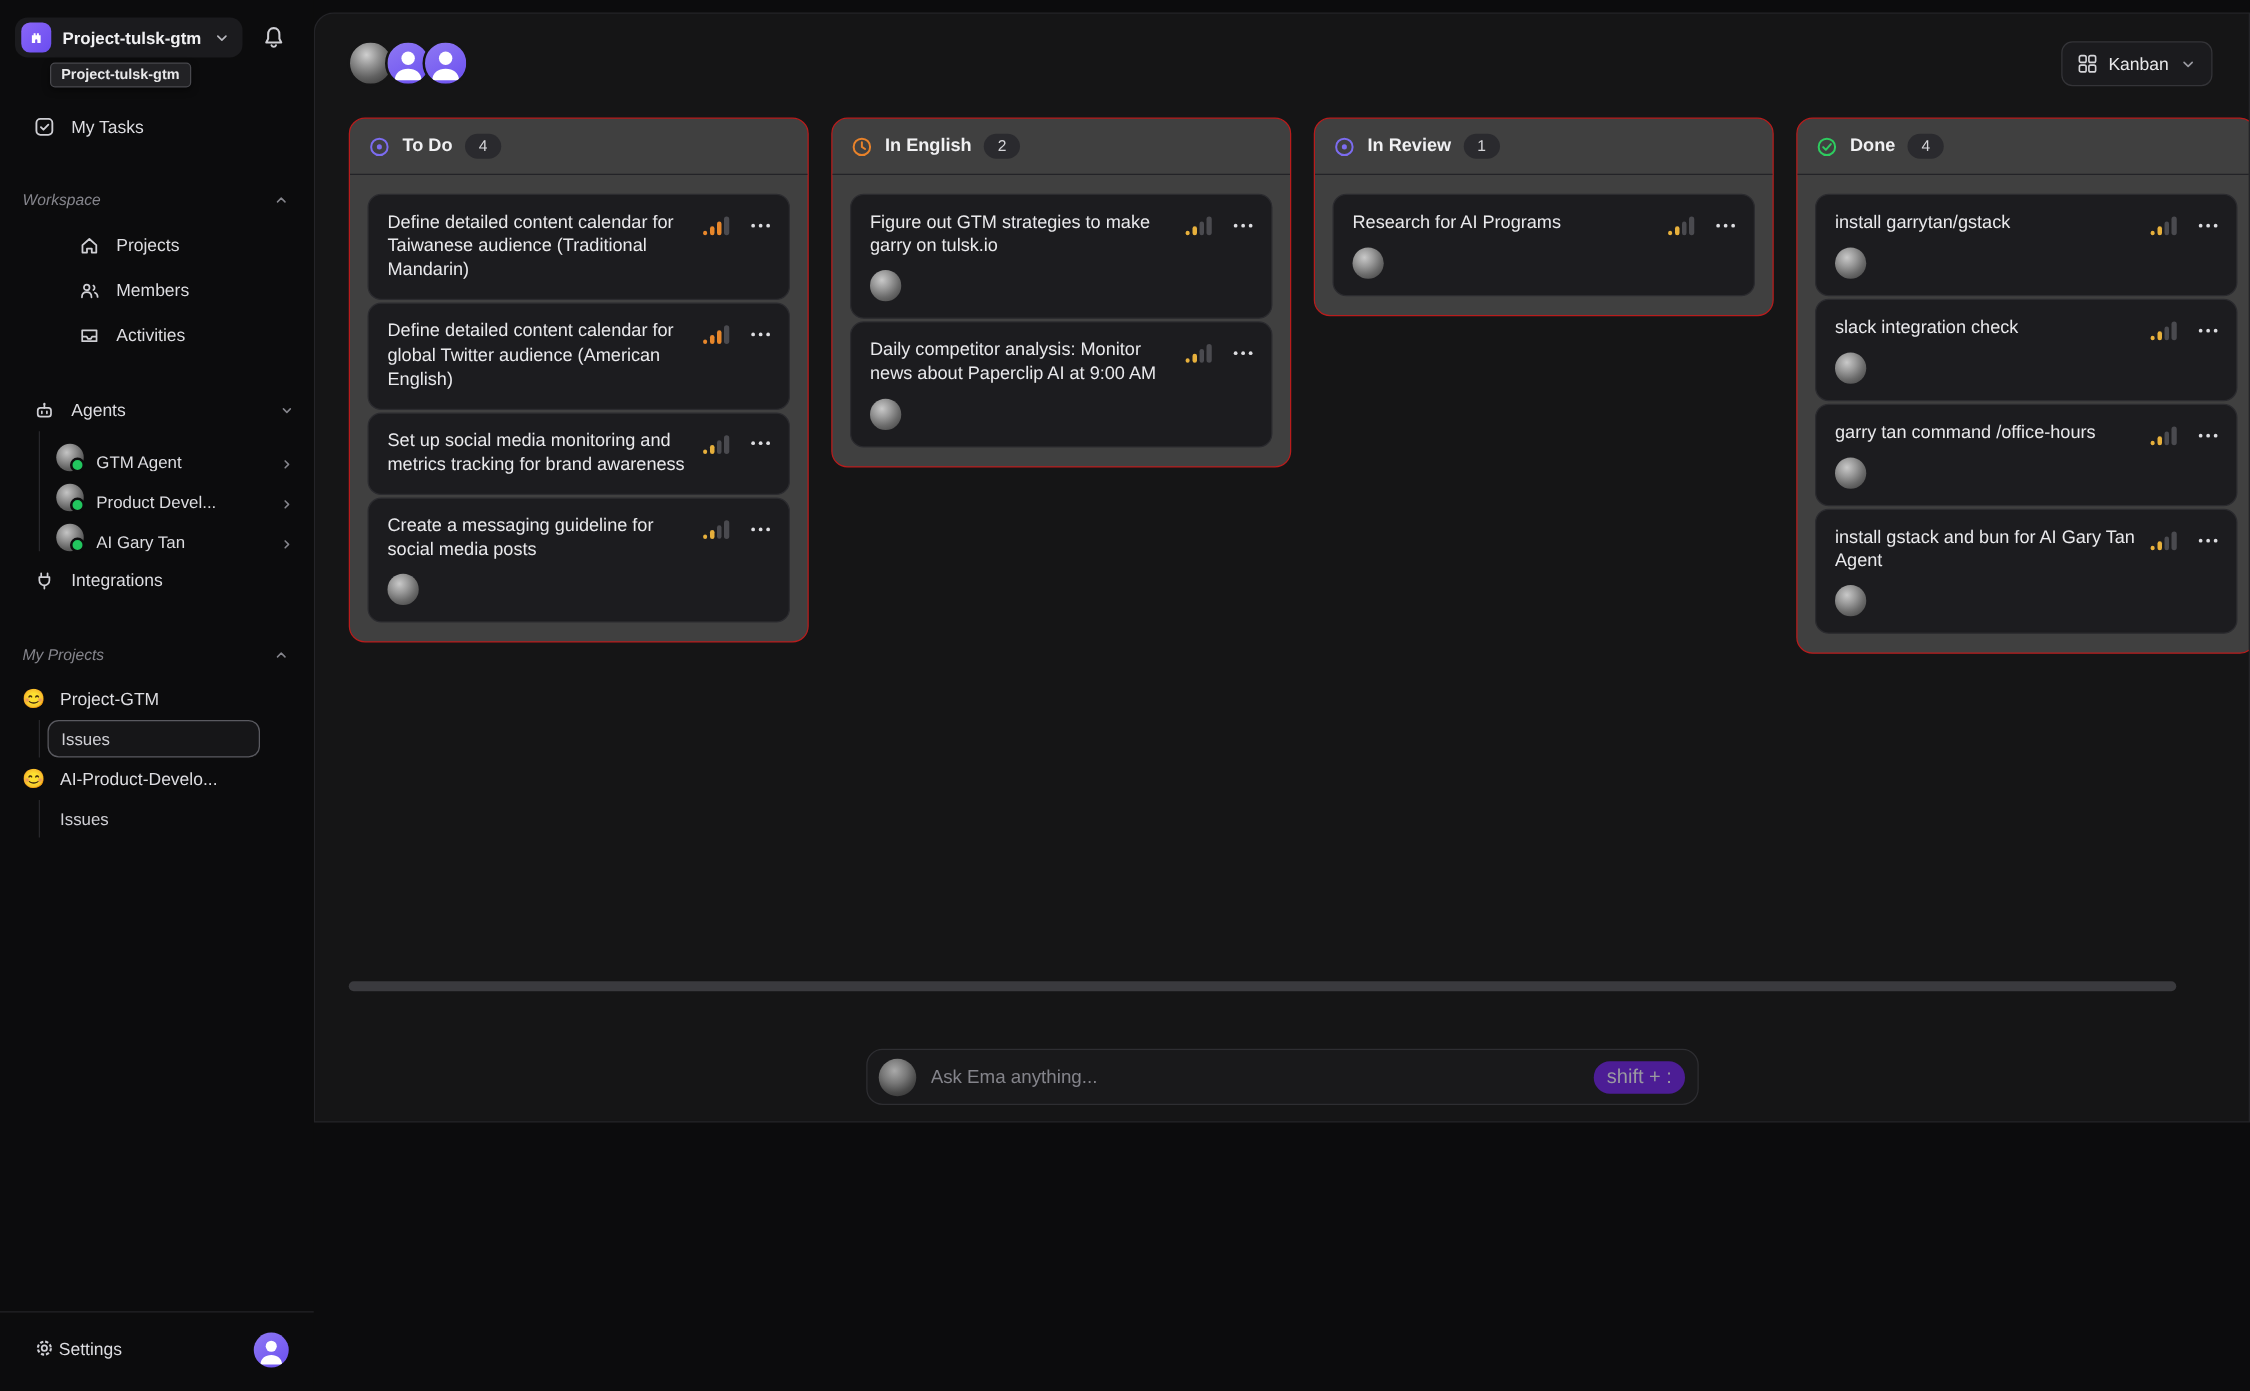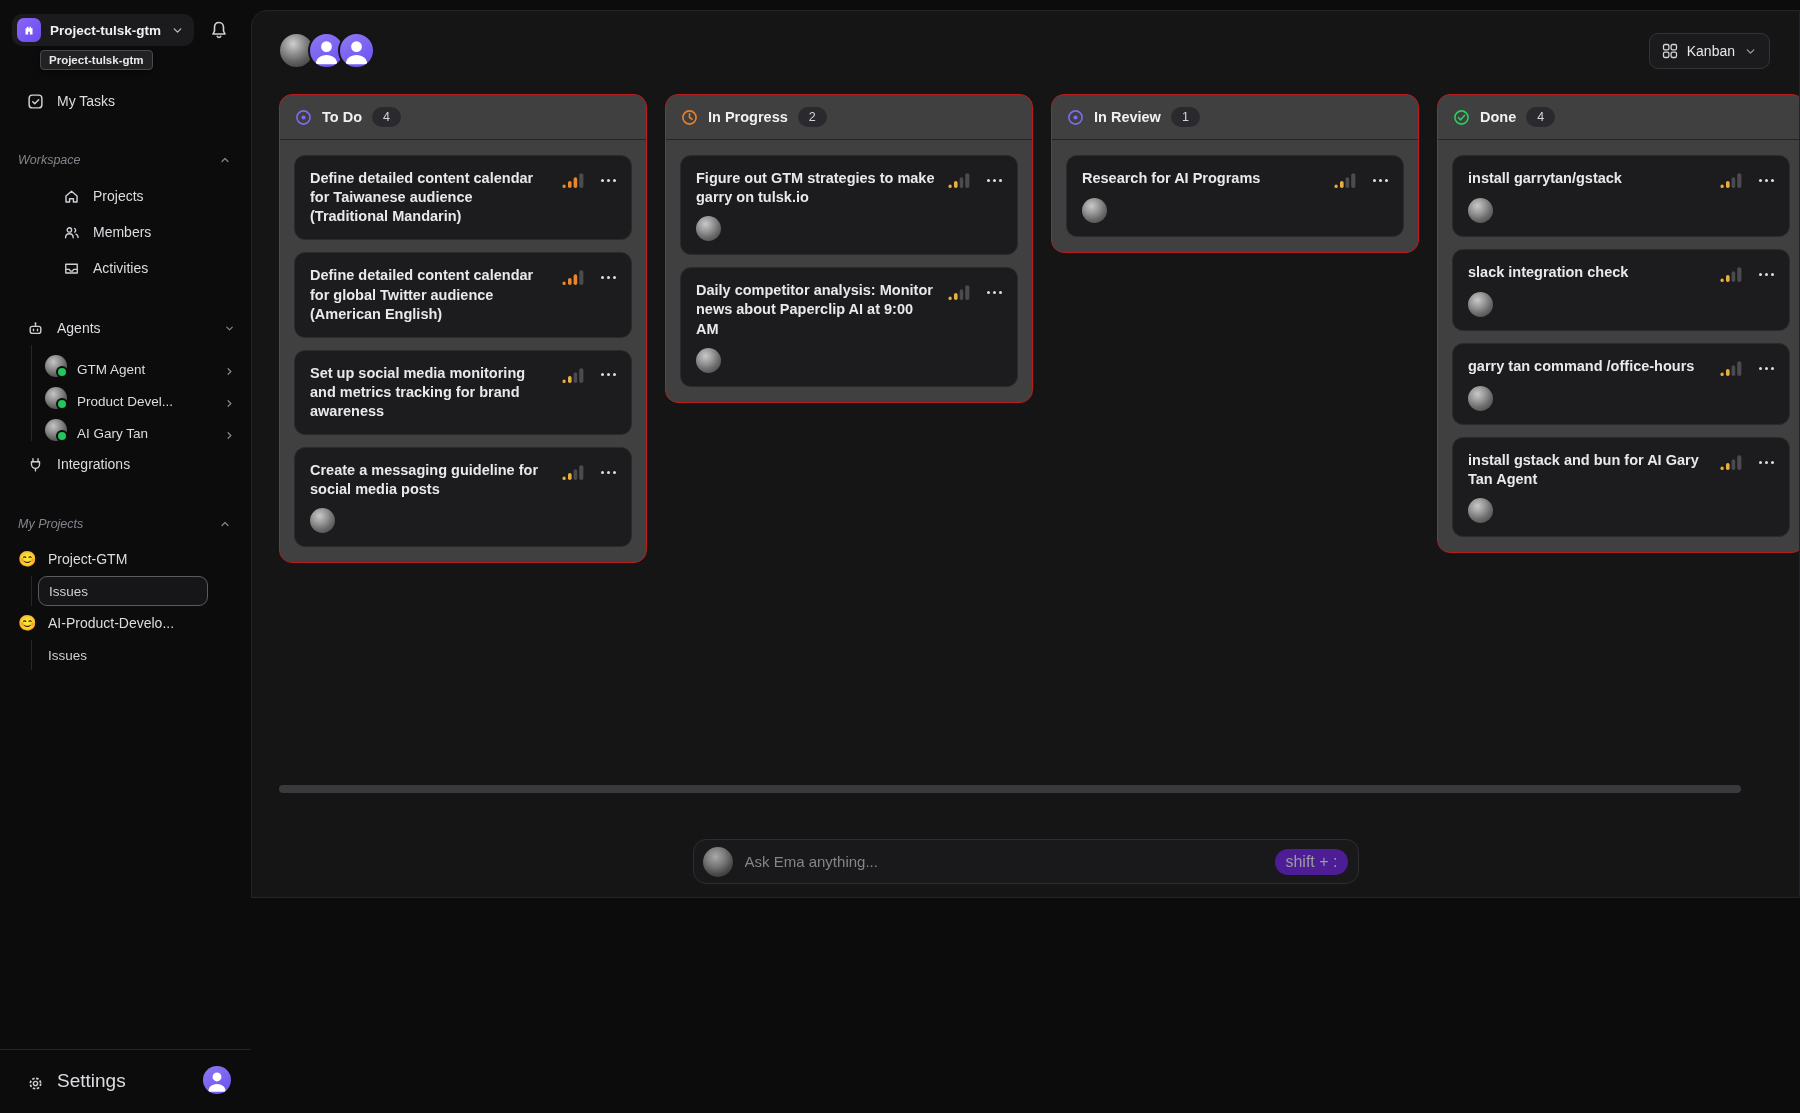--- a/index.html
+++ b/index.html
@@ -19,38 +19,38 @@
   .sub-wrap { position:relative; margin-left:31px; border-left:1px solid #27272b; }
   .agent-row { display:flex; align-items:flex-end; gap:10px; height:32px; padding-left:13px; padding-right:16px; cursor:pointer; }
   .agent-av { position:relative; width:22px; height:22px; border-radius:50%; flex:none; background:radial-gradient(circle at 38% 32%, #c4c4c4 0%, #8f8f8f 35%, #636363 62%, #3a3a3a 100%); }
   .agent-av::after { content:""; position:absolute; right:-1px; bottom:-1px; width:8px; height:8px; border-radius:50%; background:#22c55e; border:2px solid #0c0c0d; }
   .agent-name { flex:1; font-size:13.5px; color:#dddde1; white-space:nowrap; overflow:hidden; }
   .proj-row { display:flex; align-items:center; gap:12px; height:30px; padding-left:18px; font-size:14px; color:#dddde1; cursor:pointer; }
   .proj-emoji { font-size:15px; width:18px; text-align:center; }
   .issues-row { height:30px; display:flex; align-items:center; margin:2px 0 2px 6px; padding-left:10px; width:170px; font-size:13.5px; color:#cfcfd4; border-radius:9px; cursor:pointer; }
   .issues-row.selected { border:1px solid #5a5a60; background:#161618; }
   .side-bottom { position:absolute; left:0; bottom:0; width:251px; border-top:1px solid #232327; height:64px; }
-  .settings-row { position:absolute; left:27px; top:20px; display:flex; gap:13px; align-items:flex-end; font-size:19px; color:#dddde1; cursor:pointer; }
+  .settings-row { position:absolute; left:27px; top:20px; display:flex; gap:3px; align-items:flex-end; font-size:14px; color:#dddde1; cursor:pointer; }
   .me-avatar { position:absolute; right:20px; top:16px; width:28px; height:28px; border-radius:50%; background:linear-gradient(145deg,#8f79f3,#6a4ff0); overflow:hidden; cursor:pointer; }
 
   
   .panel { position:absolute; left:251px; top:10px; width:1549px; height:888px; background:#151516; border:1px solid #242428; border-radius:16px 0 0 0; overflow:hidden; }
   .avatars { position:absolute; left:26px; top:21px; display:flex; }
   .t-av { width:37px; height:37px; border-radius:50%; border:2px solid #151516; margin-left:-7px; }
   .t-av:first-child { margin-left:0; }
   .t-av.photo { background:radial-gradient(circle at 40% 30%, #cfcfcf 0%, #969696 30%, #616161 60%, #2f2f2f 100%); }
   .t-av.member { background:linear-gradient(150deg,#8f79f3,#6a4ff0); overflow:hidden; }
   .view-btn { position:absolute; right:29px; top:22px; height:36px; padding:0 12px 0 12px; display:flex; align-items:center; gap:9px; background:#1b1b1e; border:1px solid #343438; border-radius:9px; font-size:14px; color:#e8e8ea; cursor:pointer; }
 
   .board { position:absolute; left:27px; top:83px; right:0; display:flex; gap:18px; align-items:flex-start; }
   .column { width:368px; flex:none; border:1px solid #b91c1c; border-radius:13px; background:#404040; }
   .col-header { display:flex; align-items:center; gap:10px; height:45px; padding:0 14px 0 15px; border-bottom:1px solid #232327; }
   .col-name { font-size:14.5px; font-weight:700; color:#f0f0f2; }
   .col-count { background:#2a2a2e; color:#d5d5d9; border-radius:999px; font-size:12.5px; padding:3px 11px; }
-  .cards { padding:15px 14px; display:flex; flex-direction:column; gap:12px;font-weight:bold; }
+  .cards { padding:15px 14px; display:flex; flex-direction:column; gap:2px; }
   .card { background:#1c1c1f; border:1px solid #2b2b2f; border-radius:11px; padding:13px 15px; cursor:pointer; }
   .card-top { display:flex; gap:12px; }
   .card-title { flex:1; font-size:14.5px; line-height:1.32; color:#e9e9ec; }
   .card-icons { display:flex; gap:16px; align-items:flex-start; padding-top:3px; flex:none; }
   .dots { display:flex; gap:3px; align-items:center; height:16px; }
   .dots i { width:3px; height:3px; border-radius:50%; background:#dedee2; }
   .card-av { width:25px; height:25px; border-radius:50%; margin-top:9px; background:radial-gradient(circle at 38% 32%, #c9c9c9 0%, #999 32%, #6b6b6b 60%, #383838 100%); }
 
   .hscroll { position:absolute; left:27px; bottom:104px; width:1462px; height:8px; border-radius:4px; background:#3a3a3e; cursor:pointer; }
 
@@ -362,21 +362,21 @@
         </div>
       </div>
       <div class="column">
         <div class="col-header">
           <span>
             <svg width="17" height="17" viewBox="0 0 16 16">
               <circle cx="8" cy="8" r="6.2" stroke="#e8822a" stroke-width="1.5" fill="none"></circle>
               <path d="M8 4.6 V8 L10.4 9.6" stroke="#e8822a" stroke-width="1.5" fill="none" stroke-linecap="round" stroke-linejoin="round"></path>
             </svg>
           </span>
-          <span class="col-name">In Progress</span>
+          <span class="col-name">In English</span>
           <span class="col-count">2</span>
         </div>
         <div class="cards">
           <div class="card">
             <div class="card-top">
               <div class="card-title">Figure out GTM strategies to make garry on tulsk.io</div>
               <div class="card-icons">
                 <span>
                   <svg width="23" height="17" viewBox="0 0 23 17">
                     <rect x="0.5" y="12.5" width="3.2" height="3.6" rx="1.6" fill="#e7b03c"></rect>

